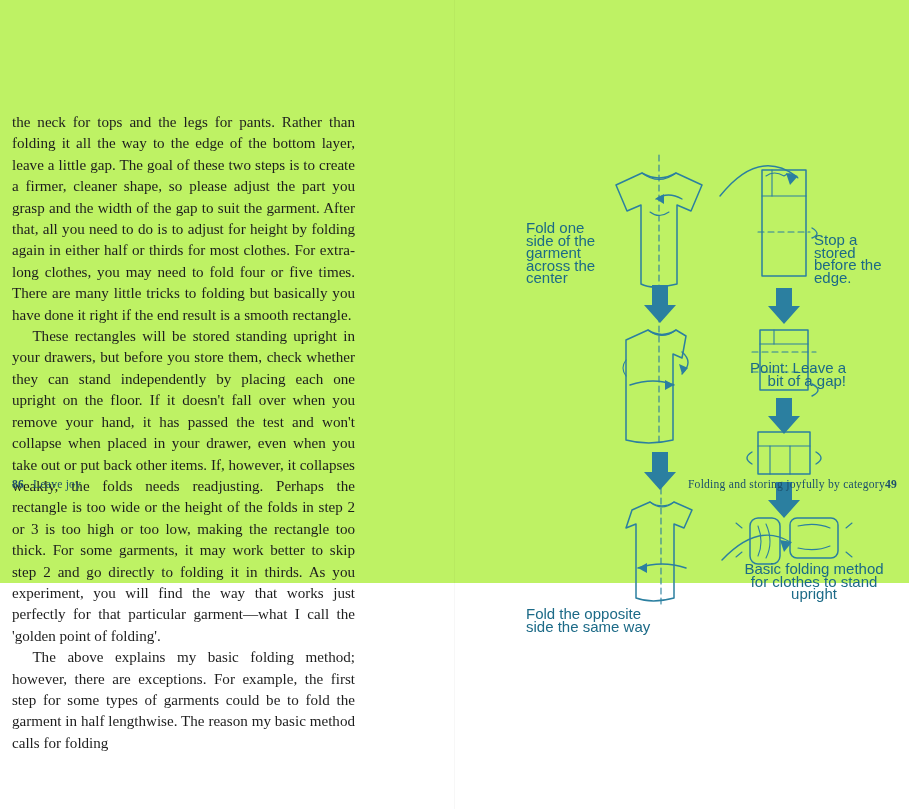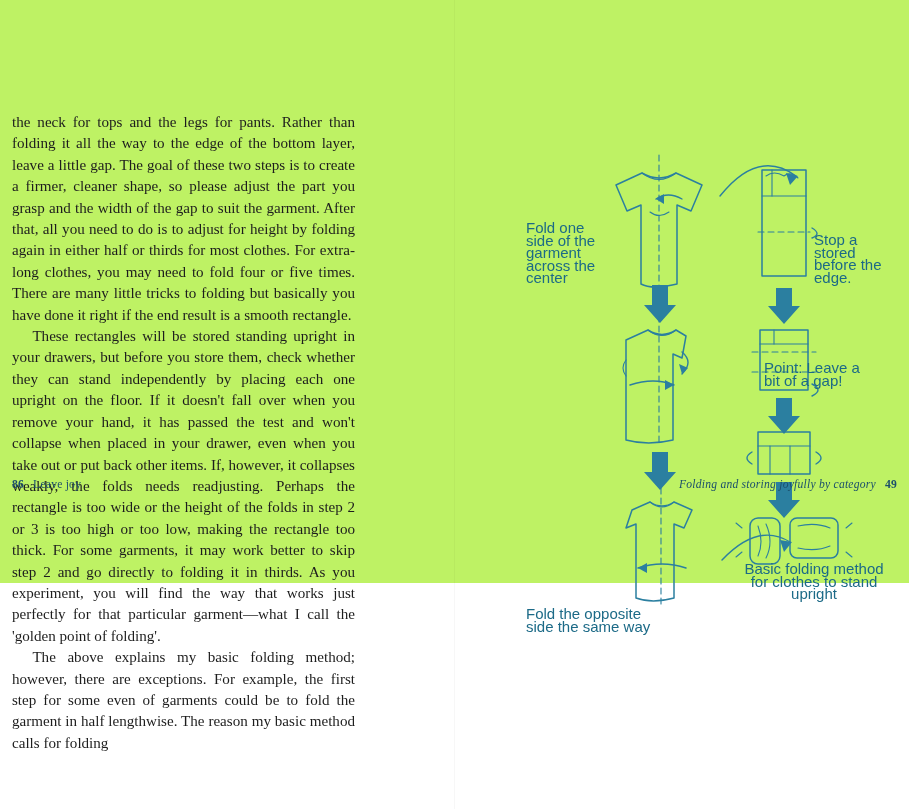--- a/index.html
+++ b/index.html
@@ -45,21 +45,21 @@
     position:absolute;
     bottom:92px;
     font-size:11.6px;
     color:#1b4f6b;
     letter-spacing:.02em;
   }
   .folio-left{left:12px;}
   .folio-left .num{font-weight:bold;margin-right:9px;}
   .folio-left .ttl{font-style:normal;}
   .folio-right{right:12px;}
-  .folio-right .ttl{margin-right:9px;font-style:italic;}
+  .folio-right .ttl{}
   .folio-right .num{font-weight:bold;margin-top:12px;}
   
   .diagram{
     position:absolute;
     left:0;top:0;width:455px;height:809px;
   }
   .diag-title{
     position:absolute;
     left:168px;top:115px;
     width:150px;height:28px;
@@ -74,41 +74,41 @@
   }
   .note{
     position:absolute;
     font-family:"Liberation Sans", sans-serif;
     font-size:15px;
     line-height:12.6px;
     color:#1c6a87;
   }
   .note-1{left:72px;top:222px;width:80px;}
   .note-2{left:360px;top:234px;width:86px;}
-  .note-3{left:310px;top:362px;width:100px;}
+  .note-3{left:292px;top:362px;width:100px;text-align:right;}
   .note-4{left:72px;top:608px;width:130px;}
   .note-5{left:285px;top:563px;width:150px;text-align:center;}
   svg.art{position:absolute;left:0;top:0;width:455px;height:809px;}
   svg.art *{vector-effect:non-scaling-stroke;}
   .ink{stroke:#2b7fa0;fill:none;stroke-width:1.5;stroke-linecap:round;stroke-linejoin:round;}
   .ink-thin{stroke:#2b7fa0;fill:none;stroke-width:1.1;stroke-linecap:round;stroke-linejoin:round;}
   .dash{stroke:#2b7fa0;fill:none;stroke-width:1.1;stroke-dasharray:6 4;stroke-linecap:round;}
   .arrow{fill:none;stroke:#2b7fa0;stroke-width:1.4;stroke-linecap:round;stroke-linejoin:round;}
   .arrow-fill{fill:#2b7fa0;stroke:none;}
 </style>
 </head>
 <body>
 
 <div class="spread">
 
   <div class="page-left">
     <div class="body-col">
       <p>the neck for tops and the legs for pants. Rather than folding it all the way to the edge of the bottom layer, leave a little gap. The goal of these two steps is to create a firmer, cleaner shape, so please adjust the part you grasp and the width of the gap to suit the garment. After that, all you need to do is to adjust for height by folding again in either half or thirds for most clothes. For extra-long clothes, you may need to fold four or five times. There are many little tricks to folding but basically you have done it right if the end result is a smooth rectangle.</p>
       <p>These rectangles will be stored standing upright in your drawers, but before you store them, check whether they can stand independently by placing each one upright on the floor. If it doesn't fall over when you remove your hand, it has passed the test and won't collapse when placed in your drawer, even when you take out or put back other items. If, however, it collapses weakly, the folds needs readjusting. Perhaps the rectangle is too wide or the height of the folds in step 2 or 3 is too high or too low, making the rectangle too thick. For some garments, it may work better to skip step 2 and go directly to folding it in thirds. As you experiment, you will find the way that works just perfectly for that particular garment—what I call the 'golden point of folding'.</p>
-      <p>The above explains my basic folding method; however, there are exceptions. For example, the first step for some even of garments could be to fold the garment in half lengthwise. The reason my basic method calls for folding</p>
+      <p>The above explains my basic folding method; however, there are exceptions. For example, the first step for some types of garments could be to fold the garment in half lengthwise. The reason my basic method calls for folding</p>
     </div>
     <div class="folio folio-left">
       <span class="num">86</span><span class="ttl">Leave joy</span>
     </div>
   </div>
 
   <div class="gutter"></div>
 
   <div class="page-right">
 

